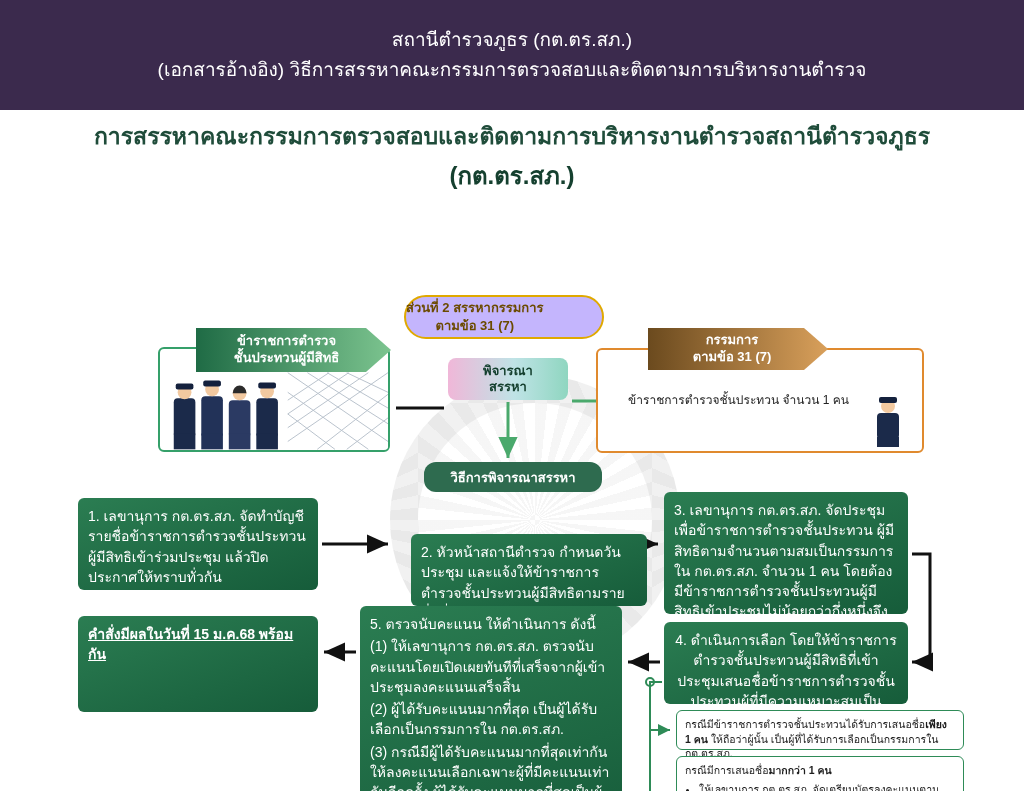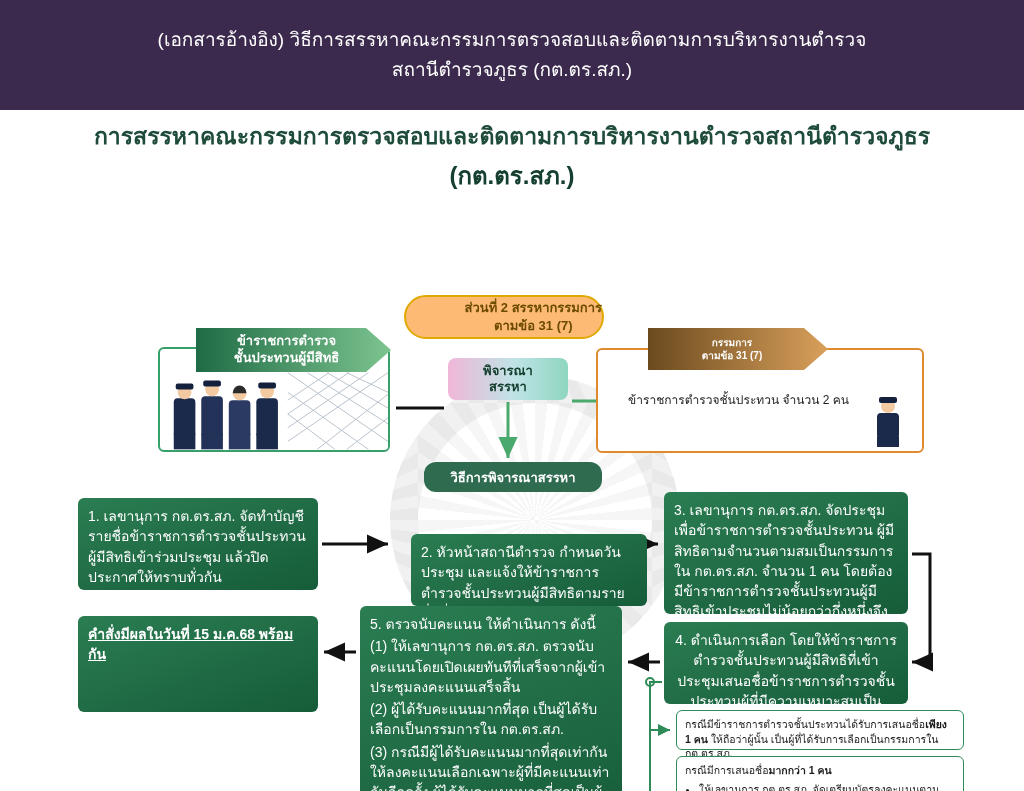--- a/index.html
+++ b/index.html
@@ -40,23 +40,23 @@
     color:#1b3b2f;
   }
   .title-1 { font-size:23px; font-weight:bold; color:#1f4c3a; }
   .title-2 { font-size:24px; font-weight:bold; color:#15402f; margin-top:2px; }
 
   .node { position:absolute; z-index:2; }
 
   
   #part2 {
     left:404px; top:185px; width:200px; height:44px;
-    background:#fdba74; border:2px solid #e0a900; border-radius:22px;
+    background:#c4b5fd; border:2px solid #e0a900; border-radius:22px;
     color:#6b4a00; font-size:13px; font-weight:bold;
-    display:flex; align-items:center; justify-content:flex-end; text-align:center; line-height:1.35;
+    display:flex; align-items:center; justify-content:flex-start; text-align:center; line-height:1.35;
   }
   
   #officer-box {
     left:158px; top:237px; width:232px; height:105px;
     border:2px solid #35a06a; border-radius:6px; background:#ffffff;
     overflow:hidden;
   }
   #officer-art {
     position:absolute; left:0; bottom:0; width:100%; height:78px;
   }
@@ -71,21 +71,21 @@
     color:#ffffff; font-size:13px; font-weight:bold; line-height:1.3; text-align:center;
     padding-right:14px;
   }
   
   #chev-right {
     left:648px; top:218px; width:180px; height:42px; z-index:4;
   }
   #chev-right .txt {
     position:absolute; left:0; top:0; width:100%; height:100%;
     display:flex; flex-direction:column; align-items:center; justify-content:center;
-    color:#ffffff; font-size:10px; font-weight:bold; line-height:1.3; text-align:center;
+    color:#ffffff; font-size:13px; font-weight:bold; line-height:1.3; text-align:center;
     padding-right:12px;
   }
   
   #result-box {
     left:596px; top:238px; width:328px; height:105px;
     border:2px solid #e08a2e; border-radius:6px; background:#ffffff;
   }
   #result-box .rtxt {
     position:absolute; left:30px; top:40px; font-size:12px; color:#222;
   }
@@ -130,22 +130,22 @@
   #note-b ul { margin:4px 0 0 14px; padding:0; }
   #note-b li { margin-bottom:3px; }
   .bold { font-weight:bold; }
   
   #arrows { position:absolute; left:0; top:0; width:1024px; height:681px; z-index:1; }
 </style>
 </head>
 <body>
 
 <div id="header">
+  <div class="line">สถานีตำรวจภูธร (กต.ตร.สภ.)</div>
   <div class="line">(เอกสารอ้างอิง)  วิธีการสรรหาคณะกรรมการตรวจสอบและติดตามการบริหารงานตำรวจ</div>
-  <div class="line">สถานีตำรวจภูธร (กต.ตร.สภ.)</div>
 </div>
 
 <div id="canvas">
 
   <div id="watermark"></div>
 
   <div class="title-wrap">
     <div class="title-1">การสรรหาคณะกรรมการตรวจสอบและติดตามการบริหารงานตำรวจสถานีตำรวจภูธร</div>
     <div class="title-2">(กต.ตร.สภ.)</div>
   </div>
@@ -239,21 +239,21 @@
       </defs>
       <path d="M0,0 L170,0 L195,22 L170,44 L0,44 Z" fill="url(#lg)"></path>
     </svg>
     <div class="txt">
       <div>ข้าราชการตำรวจ</div>
       <div>ชั้นประทวนผู้มีสิทธิ</div>
     </div>
   </div>
 
   <div class="node" id="result-box">
-    <div class="rtxt">ข้าราชการตำรวจชั้นประทวน จำนวน 2 คน</div>
+    <div class="rtxt">ข้าราชการตำรวจชั้นประทวน จำนวน 1 คน</div>
     <svg style="position:absolute; right:14px; bottom:4px;" width="40" height="54" viewBox="0 0 40 54">
       <rect x="9" y="20" width="22" height="26" rx="4" fill="#1b2a4a"></rect>
       <circle cx="20" cy="13" r="7" fill="#f2c9a0"></circle>
       <rect x="11" y="4" width="18" height="6" rx="2" fill="#14213d"></rect>
       <rect x="9" y="44" width="22" height="10" fill="#1b2a4a"></rect>
     </svg>
   </div>
 
   <div class="node" id="chev-right">
     <svg viewBox="0 0 180 42" width="180" height="42">

